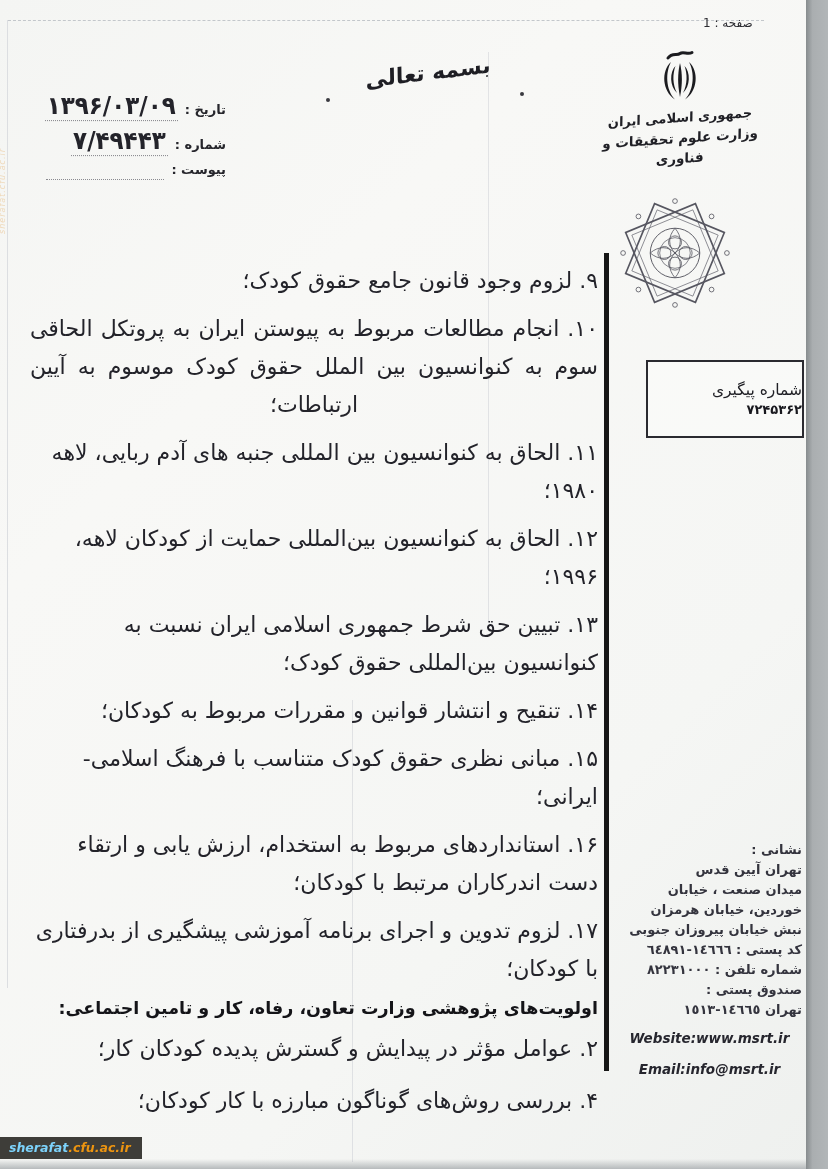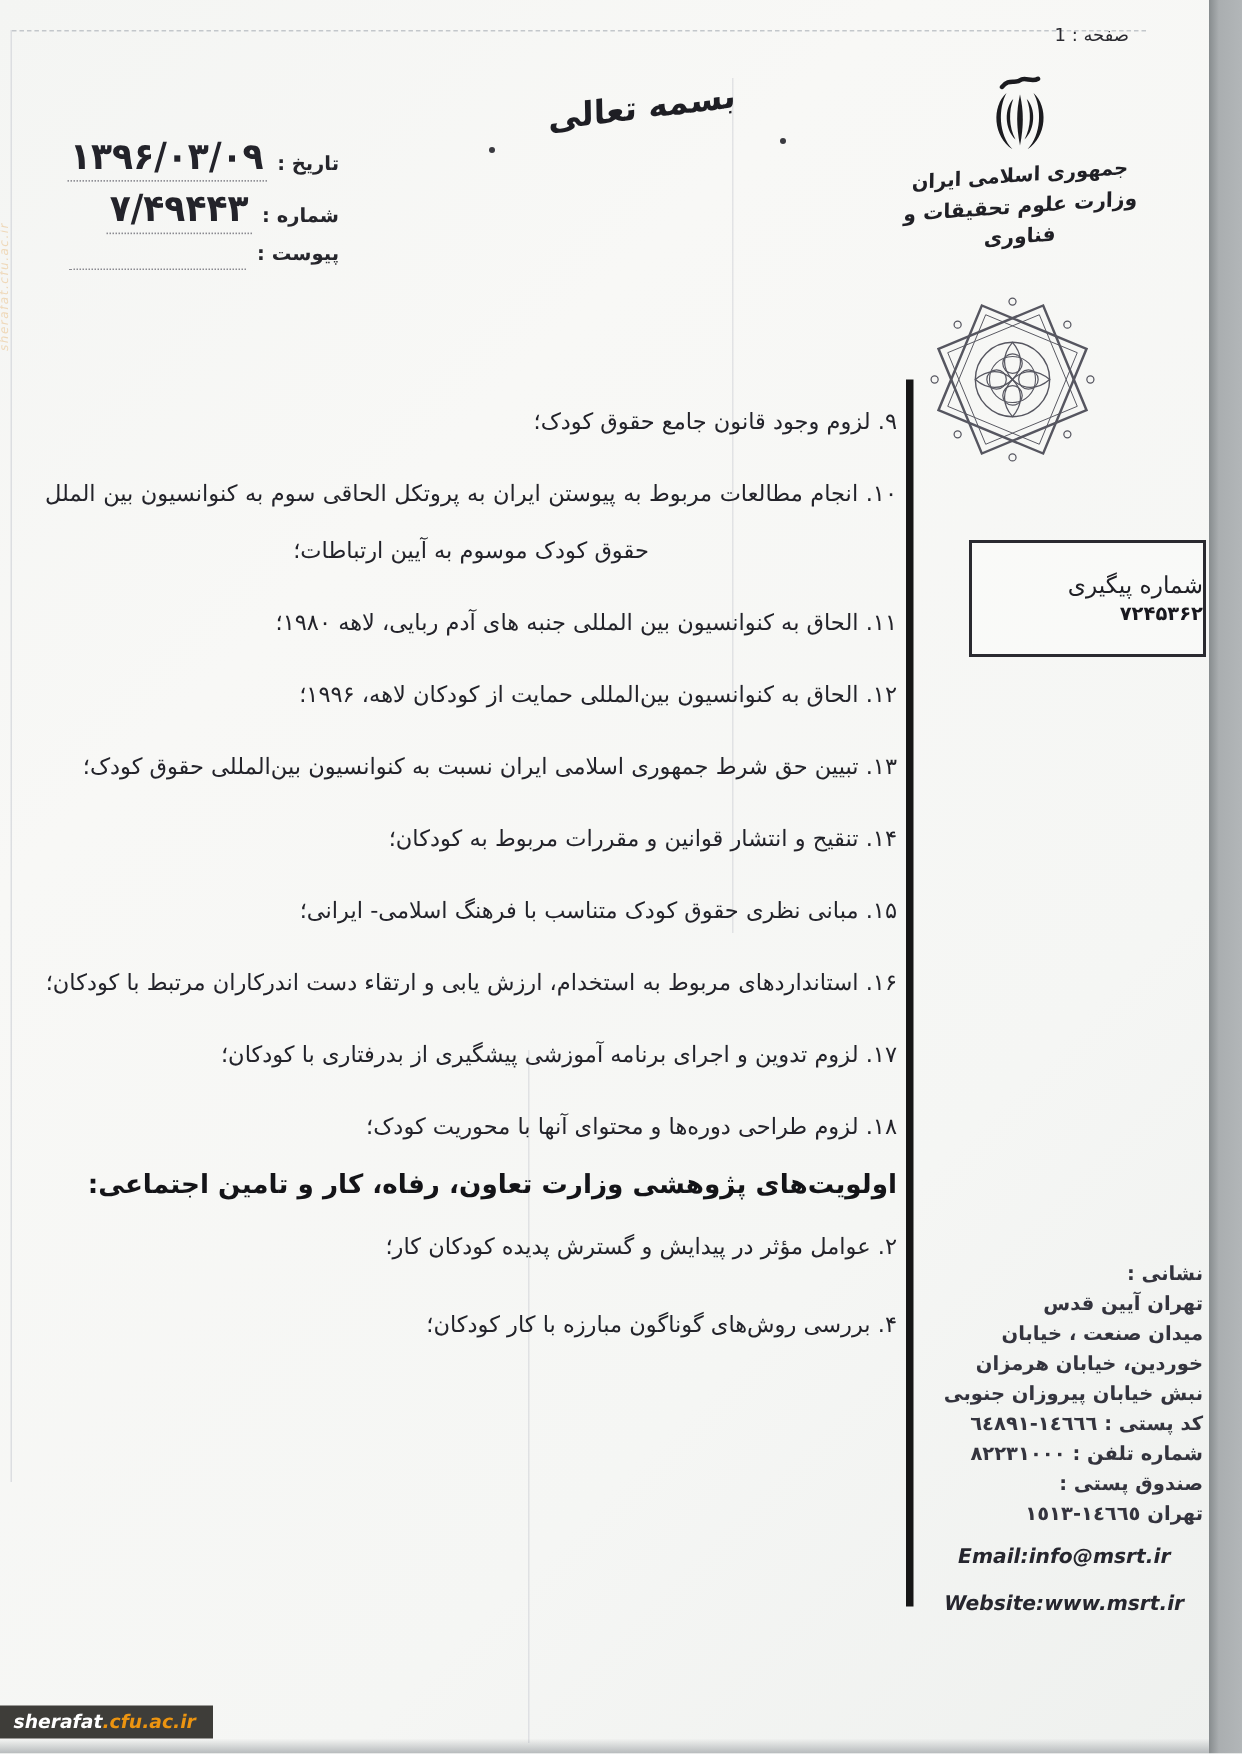--- a/index.html
+++ b/index.html
@@ -51,36 +51,36 @@
 
   
   .tracking-box{position:absolute; left:646px; top:360px; width:154px; height:74px;
     border:2px solid #2a2a30; display:flex; flex-direction:column; 
     justify-content:center; gap:3px; background:rgba(255,255,255,.35);}
   .tracking-label{font-size:15.5px; color:#202026;}
   .tracking-value{font-size:13px; font-weight:bold; letter-spacing:2px; color:#18181e;}
 
   
   .body-col{position:absolute; left:30px; top:262px; width:568px;}
-  .item{font-size:15px; line-height:38px; margin:0 0 10px; text-align:right; color:#23232a;}
+  .item{font-size:22px; line-height:38px; margin:0 0 10px; text-align:right; color:#23232a;}
   .item.wrap{text-align:justify; text-align-last:center;}
   .section-heading{font-size:17.5px; font-weight:bold; margin:10px 0 12px; text-align:right; color:#141418;}
   .item.prio{margin-bottom:14px;}
 
   
   .contact{position:absolute; left:617px; top:840px; width:185px; text-align:right;
     font-size:13px; font-weight:bold; color:#34343e; line-height:20px;}
   .contact .num{letter-spacing:.5px;}
   .latin{direction:ltr; text-align:center; font-style:italic; font-weight:bold;
     font-size:13.5px; line-height:26px; color:#26262e; margin-top:5px;}
 
   
   .badge{position:absolute; left:0; top:1137px; background:#3e3d39; padding:3px 11px 4px 9px;
     direction:ltr; font-style:italic; font-weight:bold; font-size:12.5px; white-space:nowrap;}
-  .badge .wm-prefix{color:#ffffff;font-style:italic;}
+  .badge .wm-prefix{color:#7dd3fc;font-style:italic;}
   .badge .wm-suffix{color:#ec9410;}
   .edge-watermark{position:absolute; left:-2px; top:148px; writing-mode:vertical-rl;
     transform:rotate(180deg); direction:ltr; font-size:8px; font-style:italic;
     color:rgba(225,150,50,.30); letter-spacing:1px;}
 </style>
 </head>
 <body>
 
 <div class="page">
 
@@ -163,21 +163,20 @@
   <div class="body-col">
     <p class="item">۹. لزوم وجود قانون جامع حقوق کودک؛</p>
     <p class="item wrap">۱۰. انجام مطالعات مربوط به پیوستن ایران به پروتکل الحاقی سوم به کنوانسیون بین الملل حقوق کودک موسوم به آیین ارتباطات؛</p>
     <p class="item">۱۱. الحاق به کنوانسیون بین المللی جنبه های آدم ربایی، لاهه ۱۹۸۰؛</p>
     <p class="item">۱۲. الحاق به کنوانسیون بین‌المللی حمایت از کودکان لاهه، ۱۹۹۶؛</p>
     <p class="item">۱۳. تبیین حق شرط جمهوری اسلامی ایران نسبت به کنوانسیون بین‌المللی حقوق کودک؛</p>
     <p class="item">۱۴. تنقیح و انتشار قوانین و مقررات مربوط به کودکان؛</p>
     <p class="item">۱۵. مبانی نظری حقوق کودک متناسب با فرهنگ اسلامی- ایرانی؛</p>
     <p class="item">۱۶. استانداردهای مربوط به استخدام، ارزش یابی و ارتقاء دست اندرکاران مرتبط با کودکان؛</p>
     <p class="item">۱۷. لزوم تدوین و اجرای برنامه آموزشی پیشگیری از بدرفتاری با کودکان؛</p>
-    <p class="item">۱۸. لزوم طراحی دوره‌ها و محتوای آنها با محوریت کودک؛</p>
     <h2 class="section-heading">اولویت‌های پژوهشی وزارت تعاون، رفاه، کار و تامین اجتماعی:</h2>
     <p class="item prio">۲. عوامل مؤثر در پیدایش و گسترش پدیده کودکان کار؛</p>
     <p class="item prio">۴. بررسی روش‌های گوناگون مبارزه با کار کودکان؛</p>
   </div>
 
   <div class="contact">
     <div>نشانی :</div>
     <div>تهران آیین قدس</div>
     <div>میدان صنعت ، خیابان</div>
     <div>خوردین، خیابان هرمزان</div>
@@ -188,21 +187,21 @@
     </div>
     <div>
       <span>شماره تلفن :</span>
       <span class="num" dir="ltr">٨٢٢٣١٠٠٠</span>
     </div>
     <div>صندوق پستی :</div>
     <div>
       <span>تهران</span>
       <span class="num" dir="ltr">١٤٦٦٥-١٥١٣</span>
     </div>
+    <div class="latin">Website:www.msrt.ir</div>
     <div class="latin">Email:info@msrt.ir</div>
-    <div class="latin">Website:www.msrt.ir</div>
   </div>
 
   <div class="badge">
     <span class="wm-prefix">sherafat</span><span class="wm-suffix">.cfu.ac.ir</span>
   </div>
 
 </div>
 
 </body></html>

